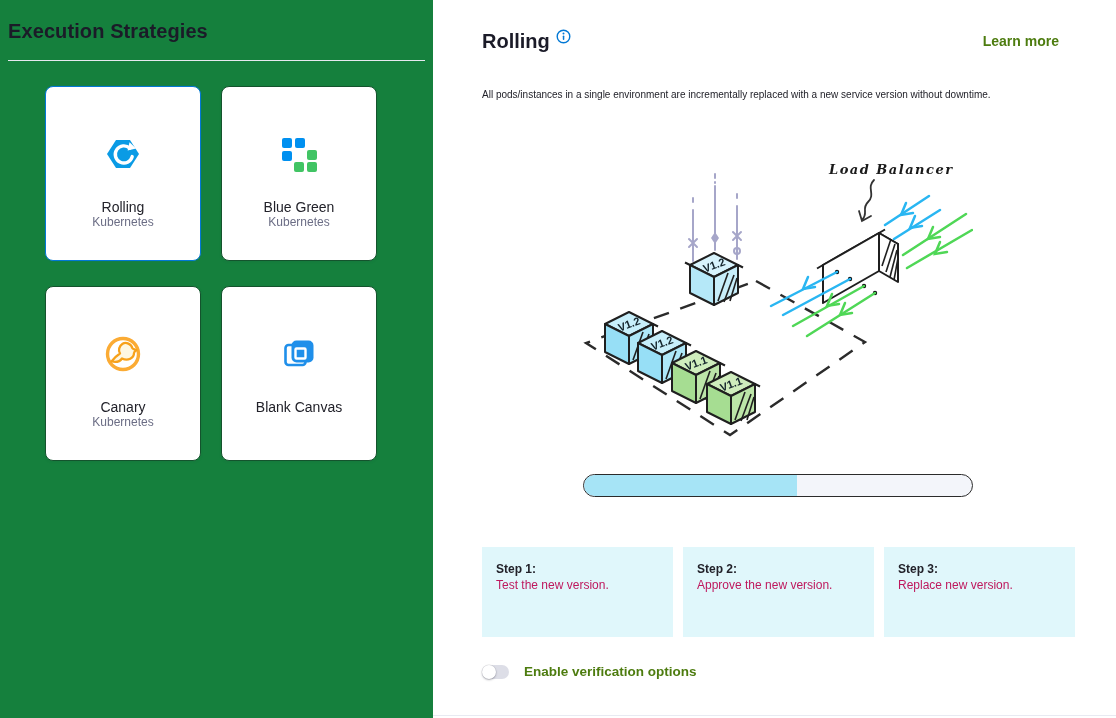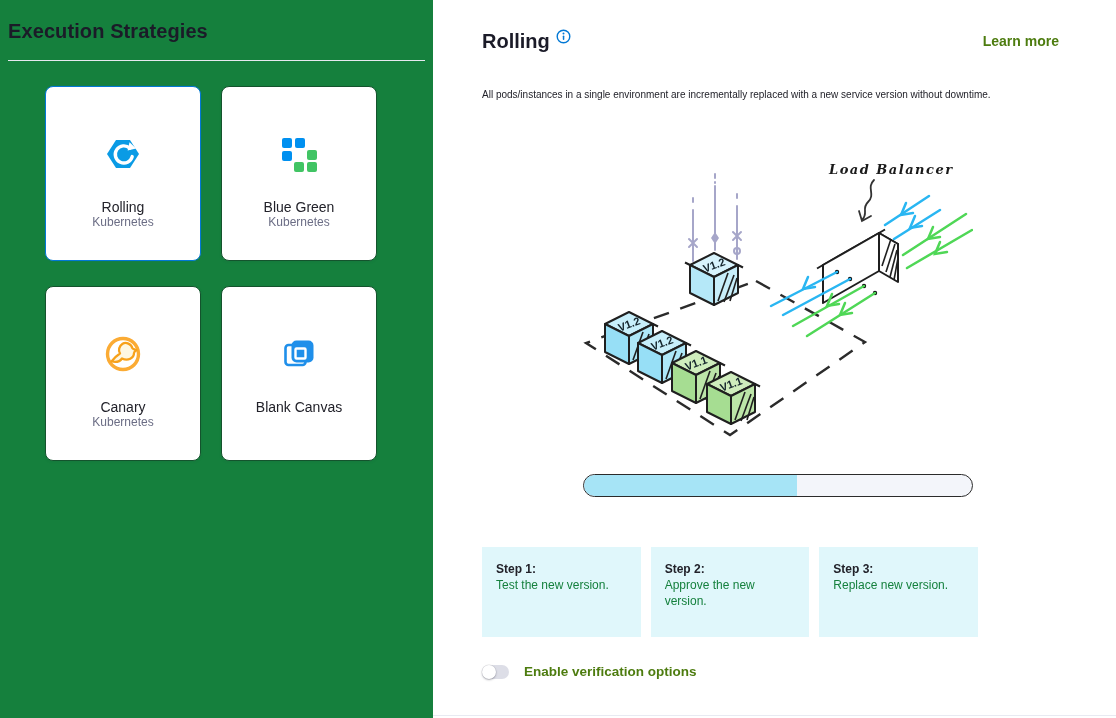--- a/index.html
+++ b/index.html
@@ -69,28 +69,28 @@
     background: #F3F5FA;
     overflow: hidden;
     position: relative;
   }
   .progress-fill {
     height: 100%;
     background: #A6E4F6;
     border-radius: 10px 0 0 10px;
   }
 
-  .steps { display: flex; gap: 10px; margin-top: 50px; width: 496px; }
+  .steps { display: flex; gap: 10px; margin-top: 50px; width: 593px; }
   .step-box {
     flex: 1; height: 90px;
     background: #E0F7FB;
     padding: 14px 14px;
   }
   .step-title { font-size: 12px; font-weight: 700; line-height: 16px; color: #22222A; }
-  .step-text { font-size: 12px; line-height: 16px; color: #15803d; }
+  .step-text { font-size: 12px; line-height: 16px; color: #be185d; }
 
   .toggle-row { display: flex; align-items: center; margin-top: 27px; }
   .toggle {
     width: 27px; height: 14px;
     background: #DDDEE7;
     border-radius: 8px;
     position: relative;
     cursor: pointer;
   }
   .toggle-knob {

